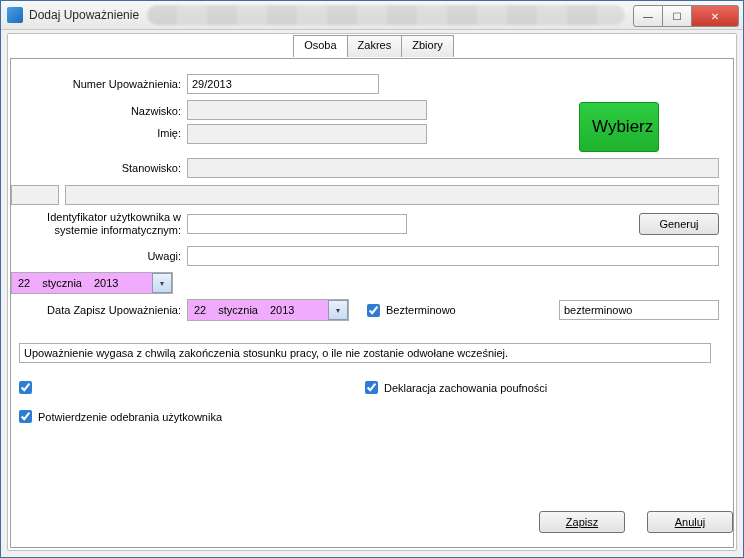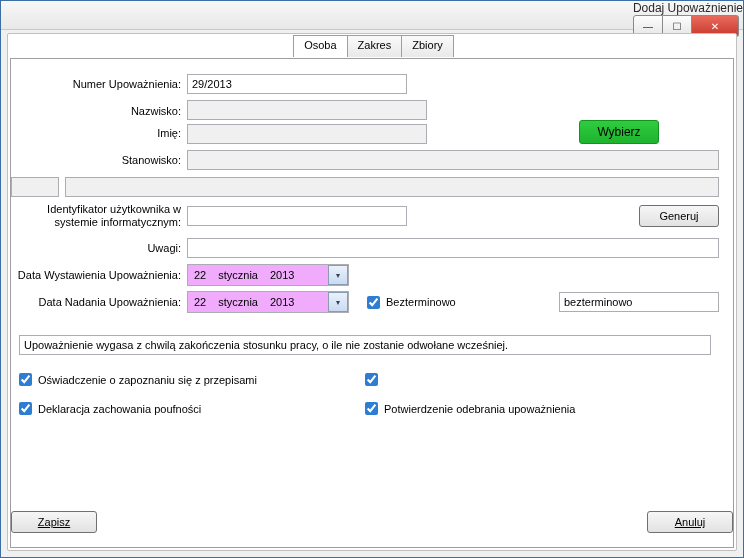--- a/index.html
+++ b/index.html
@@ -1,17 +1,17 @@
 <!DOCTYPE html>
 <html><head>
 <meta charset="utf-8">
 <style>
 html,body{margin:0;padding:0;font-family:"Segoe UI",Tahoma,sans-serif;font-size:11px;color:#000;background:#6b8aa8;}
 .window{width:744px;height:558px;background:#f0f0f0;position:relative;box-shadow:0 0 20px rgba(0,0,0,.5);border:1px solid #3a6ea5;box-sizing:border-box;}
-.titlebar{height:28px;background:linear-gradient(#f7f7f7,#e8e8e8);border-bottom:1px solid #c8c8c8;display:flex;align-items:flex-end;position:relative;flex-direction:column;}
+.titlebar{height:28px;background:linear-gradient(#f7f7f7,#e8e8e8);border-bottom:1px solid #c8c8c8;display:flex;align-items:center;position:relative;}
 .titlebar .icon{width:16px;height:16px;margin:0 6px;background:linear-gradient(135deg,#4aa0e8,#1a6db8);border-radius:2px;}
 .titlebar .title{flex:0 0 auto;font-size:12px;color:#2a2a2a;}
 .titlebar .blur{flex:1;height:20px;margin:0 8px;border-radius:10px;filter:blur(1px);opacity:.25;background:repeating-linear-gradient(90deg,#888,#888 30px,#aaa 30px,#aaa 60px);}
 .winbtns{display:flex;height:20px;margin-right:4px;}
 .winbtn{width:28px;height:20px;border:1px solid #8a8a8a;background:linear-gradient(#fdfdfd,#e6e6e6);display:flex;align-items:center;justify-content:center;font-size:10px;color:#333;}
 .winbtn+.winbtn{border-left:none;}
 .winbtn:first-child{border-top-left-radius:3px;border-bottom-left-radius:3px;}
 .winbtn:last-child{border-top-right-radius:3px;border-bottom-right-radius:3px;}
 .winbtn.close{background:linear-gradient(#e86a5e,#c83a2c);color:#fff;width:46px;}
 .client{position:absolute;left:6px;right:6px;top:32px;bottom:6px;background:#fff;border:1px solid #c0c0c0;border-radius:2px;}
@@ -19,30 +19,30 @@
 .tab{padding:3px 10px;border:1px solid #9e9e9e;background:linear-gradient(#fafafa,#e9e9e9);border-bottom:none;margin-right:-1px;position:relative;top:1px;}
 .tab.active{background:#fff;z-index:2;}
 .tabpage{position:absolute;left:2px;right:2px;top:24px;bottom:2px;border:1px solid #9e9e9e;background:#fff;padding:14px 14px 0 0;box-sizing:border-box;}
 .row{display:flex;align-items:center;margin-bottom:5px;min-height:22px;}
 .lab{width:170px;text-align:right;padding-right:6px;line-height:13px;}
 .lab.multi{white-space:normal;}
 .fld{flex:1;display:flex;align-items:center;}
 input[type=text],.ro{height:20px;border:1px solid #abadb3;padding:2px 4px;font-family:inherit;font-size:11px;box-sizing:border-box;background:#fff;}
 .ro{background:#f0f0f0;}
 .btn{height:22px;border:1px solid #707070;background:linear-gradient(#f6f6f6,#e2e2e2);font-family:inherit;font-size:11px;padding:0 12px;border-radius:3px;}
-.btn.green{background:linear-gradient(#2ecc40,#1fb32e);border-color:#159122;color:#000;height:24px;width:80px;font-size:12px;}
+.btn.green{background:linear-gradient(#2ecc40,#1fb32e);border-color:#159122;color:#000;height:50px;width:80px;font-size:17px;}
 .datepick{display:inline-flex;width:160px;height:20px;border:1px solid #abadb3;align-items:center;background:#f0abfc;}
 .datepick span{padding:0 6px;}
 .datepick .dd{margin-left:auto;width:18px;height:18px;border:1px solid #8a9db0;background:linear-gradient(#eaf1fb,#c9dbf2);display:flex;align-items:center;justify-content:center;font-size:8px;color:#345;}
 .chk{display:inline-flex;align-items:center;margin-right:28px;}
 .chk input{margin:0 6px 0 0;width:13px;height:13px;accent-color:#2d7dd2;}
 .note{margin:22px 8px 0 8px;}
 .note input{width:100%;}
 .checks{margin:18px 8px 0 8px;display:grid;grid-template-columns:1fr 1fr;row-gap:16px;}
-.footer{position:absolute;left:0;right:0;bottom:14px;display:flex;justify-content:space-between;gap:50px;}
+.footer{position:absolute;left:0;right:0;bottom:14px;display:flex;justify-content:flex-end;gap:22px;}
 .footer .btn{min-width:86px;text-decoration:underline;text-decoration-color:transparent;}
 .footer .btn span{text-decoration:underline;}
 </style>
 </head>
 <body>
 
 <div class="window">
   <div class="titlebar">
     <div class="icon"></div>
     <div class="title">Dodaj Upoważnienie</div>
@@ -59,25 +59,25 @@
       <div class="tab active">Osoba</div>
       <div class="tab">Zakres</div>
       <div class="tab">Zbiory</div>
     </div>
 
     <div class="tabpage">
 
       <div class="row">
         <div class="lab">Numer Upoważnienia:</div>
         <div class="fld">
-            <input type="text" style="width: 220px;" value="29/2013">
+            <input type="text" style="width: 192px;" value="29/2013">
           </div>
       </div>
 
-      <div class="row" style="align-items:flex-end;min-height:44px;">
+      <div class="row" style="align-items:flex-start;min-height:44px;">
         <div style="width:170px;text-align:right;padding-right:6px;">
           <div style="height:22px;line-height:22px;">Nazwisko:</div>
           <div style="height:22px;line-height:22px;">Imię:</div>
         </div>
         <div class="fld" style="flex-direction:column;align-items:flex-start;">
           <div class="ro" style="width:240px;margin-bottom:4px;"></div>
           <div class="ro" style="width:240px;"></div>
         </div>
         <div style="padding:2px 60px 0 8px;"><button class="btn green">Wybierz</button></div>
       </div>
@@ -107,33 +107,32 @@
       </div>
 
       <div class="row" style="margin-top:8px;">
         <div class="lab">Uwagi:</div>
         <div class="fld">
             <input type="text" style="flex: 1 1 0%;" value="">
           </div>
       </div>
 
       <div class="row">
-        <div class="lab">Data Wystawienia Upoważnienia:</div>
         <div class="fld">
           <div class="datepick">
             <span>22</span>
             <span>stycznia</span>
             <span>2013</span>
             <div class="dd">▾</div>
           </div>
         </div>
       </div>
 
       <div class="row">
-        <div class="lab">Data Nadania Upoważnienia:</div>
+        <div class="lab">Data Zapisz Upoważnienia:</div>
         <div class="fld">
           <div class="datepick">
             <span>22</span>
             <span>stycznia</span>
             <span>2013</span>
             <div class="dd">▾</div>
           </div>
           <div style="width:18px"></div>
           <label class="chk">
             <input type="checkbox" checked="" style="">
@@ -144,32 +143,28 @@
         </div>
       </div>
 
       <div class="note">
         <input type="text" value="Upoważnienie wygasa z chwilą zakończenia stosunku pracy, o ile nie zostanie odwołane wcześniej." style="">
       </div>
 
       <div class="checks">
         <label class="chk">
           <input type="checkbox" checked="" style="">
-          <span>Oświadczenie o zapoznaniu się z przepisami</span>
-        </label>
-        <label class="chk">
-          <input type="checkbox" checked="" style="">
         </label>
         <label class="chk">
           <input type="checkbox" checked="" style="">
           <span>Deklaracja zachowania poufności</span>
         </label>
         <label class="chk">
           <input type="checkbox" checked="" style="">
-          <span>Potwierdzenie odebrania upoważnienia</span>
+          <span>Potwierdzenie odebrania użytkownika</span>
         </label>
       </div>
 
       <div class="footer">
         <button class="btn"><span>Zapisz</span></button>
         <button class="btn"><span>Anuluj</span></button>
       </div>
 
     </div>
   </div>

